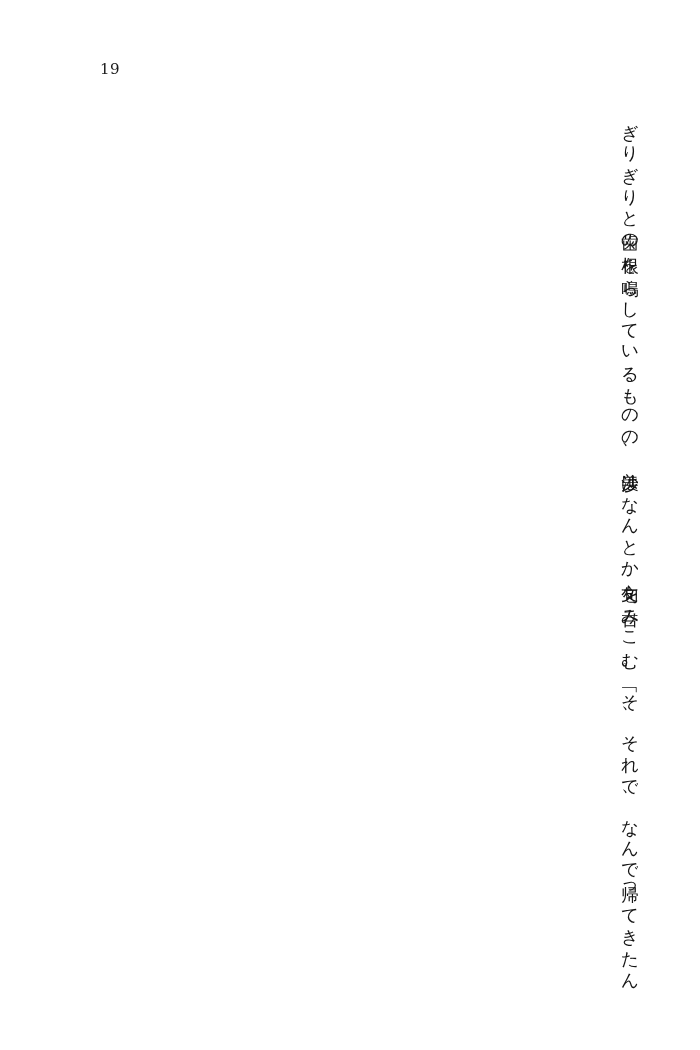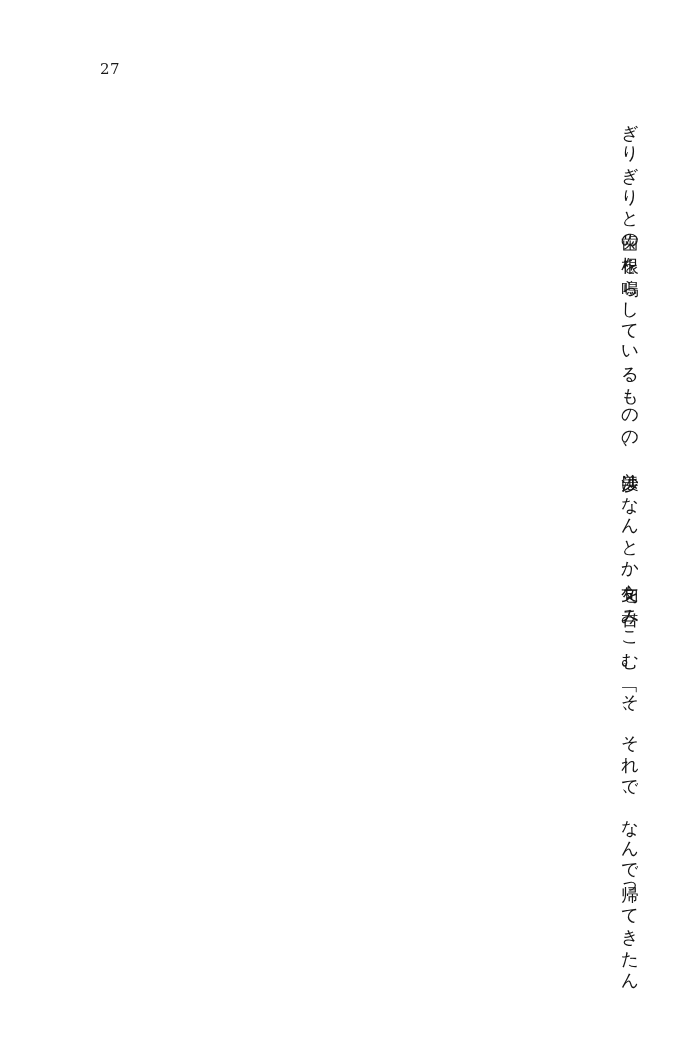--- a/index.html
+++ b/index.html
@@ -57,21 +57,21 @@
     color: #141414;
     white-space: nowrap;
     overflow: visible;
   }
 </style>
 </head>
 <body>
 
 <div class="page">
 
-  <div class="page-number">27</div>
+  <div class="page-number">19</div>
 
   <div class="text-block">
 
   <div class="line">ぎりぎりと歯の根を鳴らしているものの、美沙はなんとか文句を呑みこむ。</div>
       <div class="line">「そ、それで、なんで帰ってきたんですか!?　お祖母さんの側を離れていいんですか!?」</div>
     </div>
 
 </div>
 
 </body></html>

